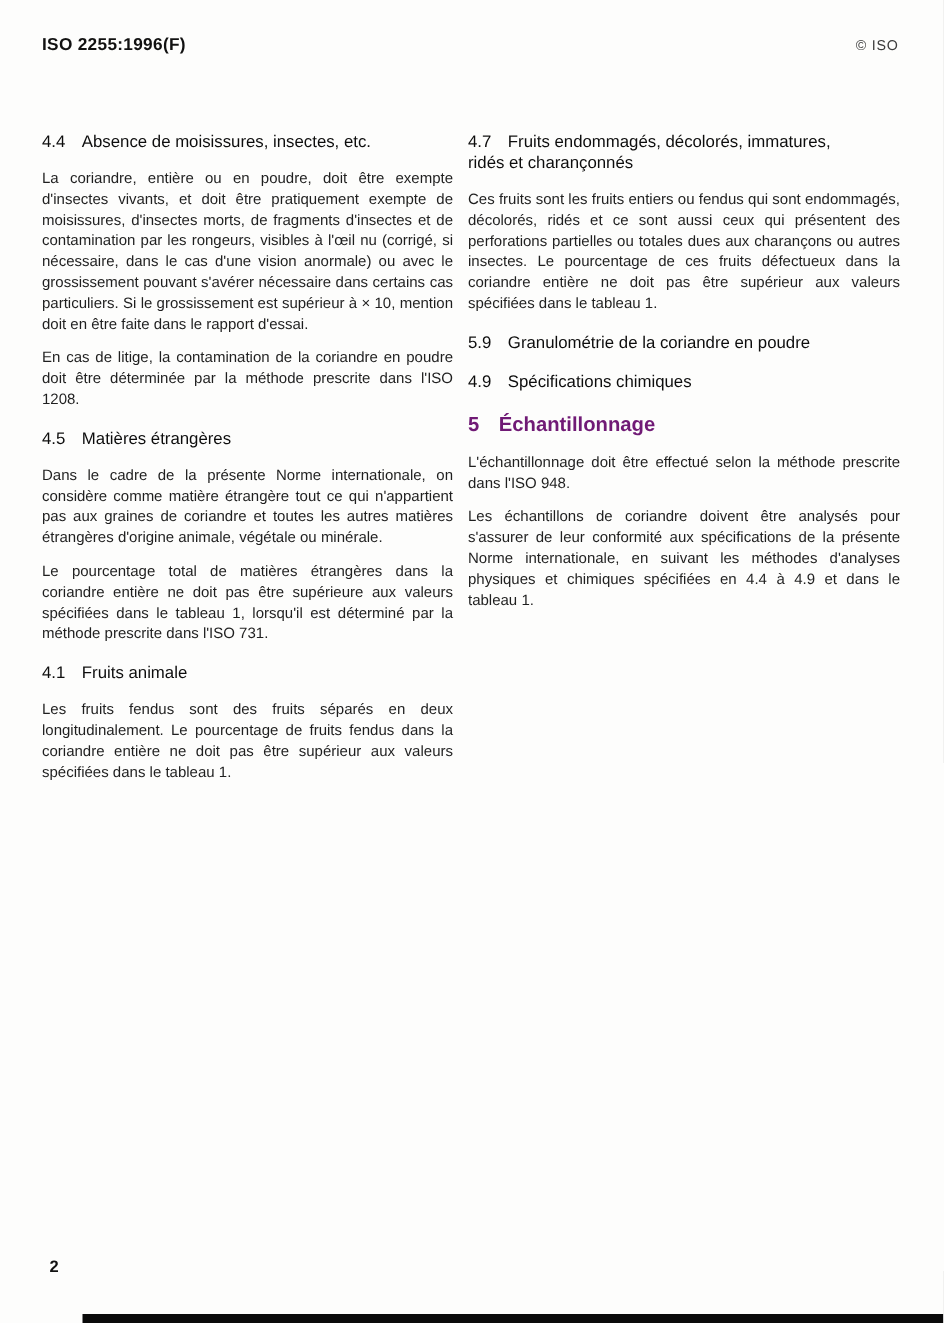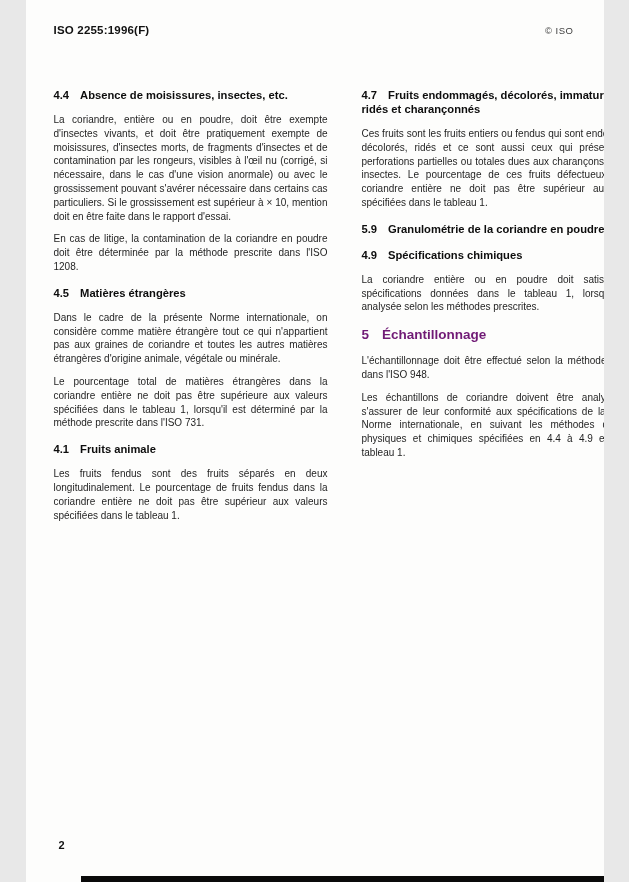--- a/index.html
+++ b/index.html
@@ -1,19 +1,19 @@
 <!DOCTYPE html>
 <html><head>
 <meta charset="utf-8">
 <style>
   * { box-sizing: border-box; }
   html, body { margin: 0; padding: 0; background: #e8e8e8; }
   .page {
     position: relative;
-    width: 578px;
+    width: 629px;
     height: 882px;
     margin: 0 auto;
     background: #fdfdfc;
     overflow: hidden;
     font-family: "Liberation Sans", sans-serif;
     color: #1e1e1e;
   }
   
   .page-header {
     position: absolute;
@@ -38,33 +38,33 @@
   
   .columns {
     position: absolute;
     top: 80px;
     left: 28px;
     display: flex;
     gap: 10px;
   }
   .col { display: block; }
   .col-left  { width: 274px; }
-  .col-right { width: 288px; margin-left: 24px; }
+  .col-right { width: 288px; }
   p.body-text {
     font-size: 10px;
     line-height: 13.8px;
     text-align: justify;
     margin: 0 0 9px 0;
     color: #1f1f1f;
     hyphens: none;
   }
   h3.h-sub {
     font-size: 11.2px;
     line-height: 14px;
-    font-weight: bold;
+    font-weight: normal;
     color: #0d0d0d;
     margin: 12px 0 11px 0;
   }
   h3.h-sub.first { margin-top: 8px; }
   h3.h-sub.two-line { max-width: 262px; }
   h2.h-main {
     font-size: 13.5px;
     line-height: 16px;
     font-weight: bold;
     color: #701a75;
@@ -129,21 +129,20 @@
         <h3 class="h-sub first two-line"><span class="h-num">4.7</span><span class="h-title">Fruits endommagés, décolorés, immatures, ridés et charançonnés</span></h3>
         <p class="body-text">Ces fruits sont les fruits entiers ou fendus qui sont endommagés, décolorés, ridés et ce sont aussi ceux qui présentent des perforations partielles ou totales dues aux charançons ou autres insectes. Le pourcentage de ces fruits défectueux dans la coriandre entière ne doit pas être supérieur aux valeurs spécifiées dans le tableau 1.</p>
       </section>
 
       <section>
         <h3 class="h-sub"><span class="h-num">5.9</span><span class="h-title">Granulométrie de la coriandre en poudre</span></h3>
       </section>
 
       <section>
         <h3 class="h-sub"><span class="h-num">4.9</span><span class="h-title">Spécifications chimiques</span></h3>
-        <p class="body-text">La coriandre entière ou en poudre doit satisfaire aux spécifications données dans le tableau 1, lorsqu'elle est analysée selon les méthodes prescrites.</p>
       </section>
 
       <section>
         <h2 class="h-main"><span class="h-num">5</span><span class="h-title">Échantillonnage</span></h2>
         <p class="body-text">L'échantillonnage doit être effectué selon la méthode prescrite dans l'ISO 948.</p>
       </section>
 
       <section>
         <p class="body-text">Les échantillons de coriandre doivent être analysés pour s'assurer de leur conformité aux spécifications de la présente Norme internationale, en suivant les méthodes d'analyses physiques et chimiques spécifiées en 4.4 à 4.9 et dans le tableau 1.</p>
       </section>

